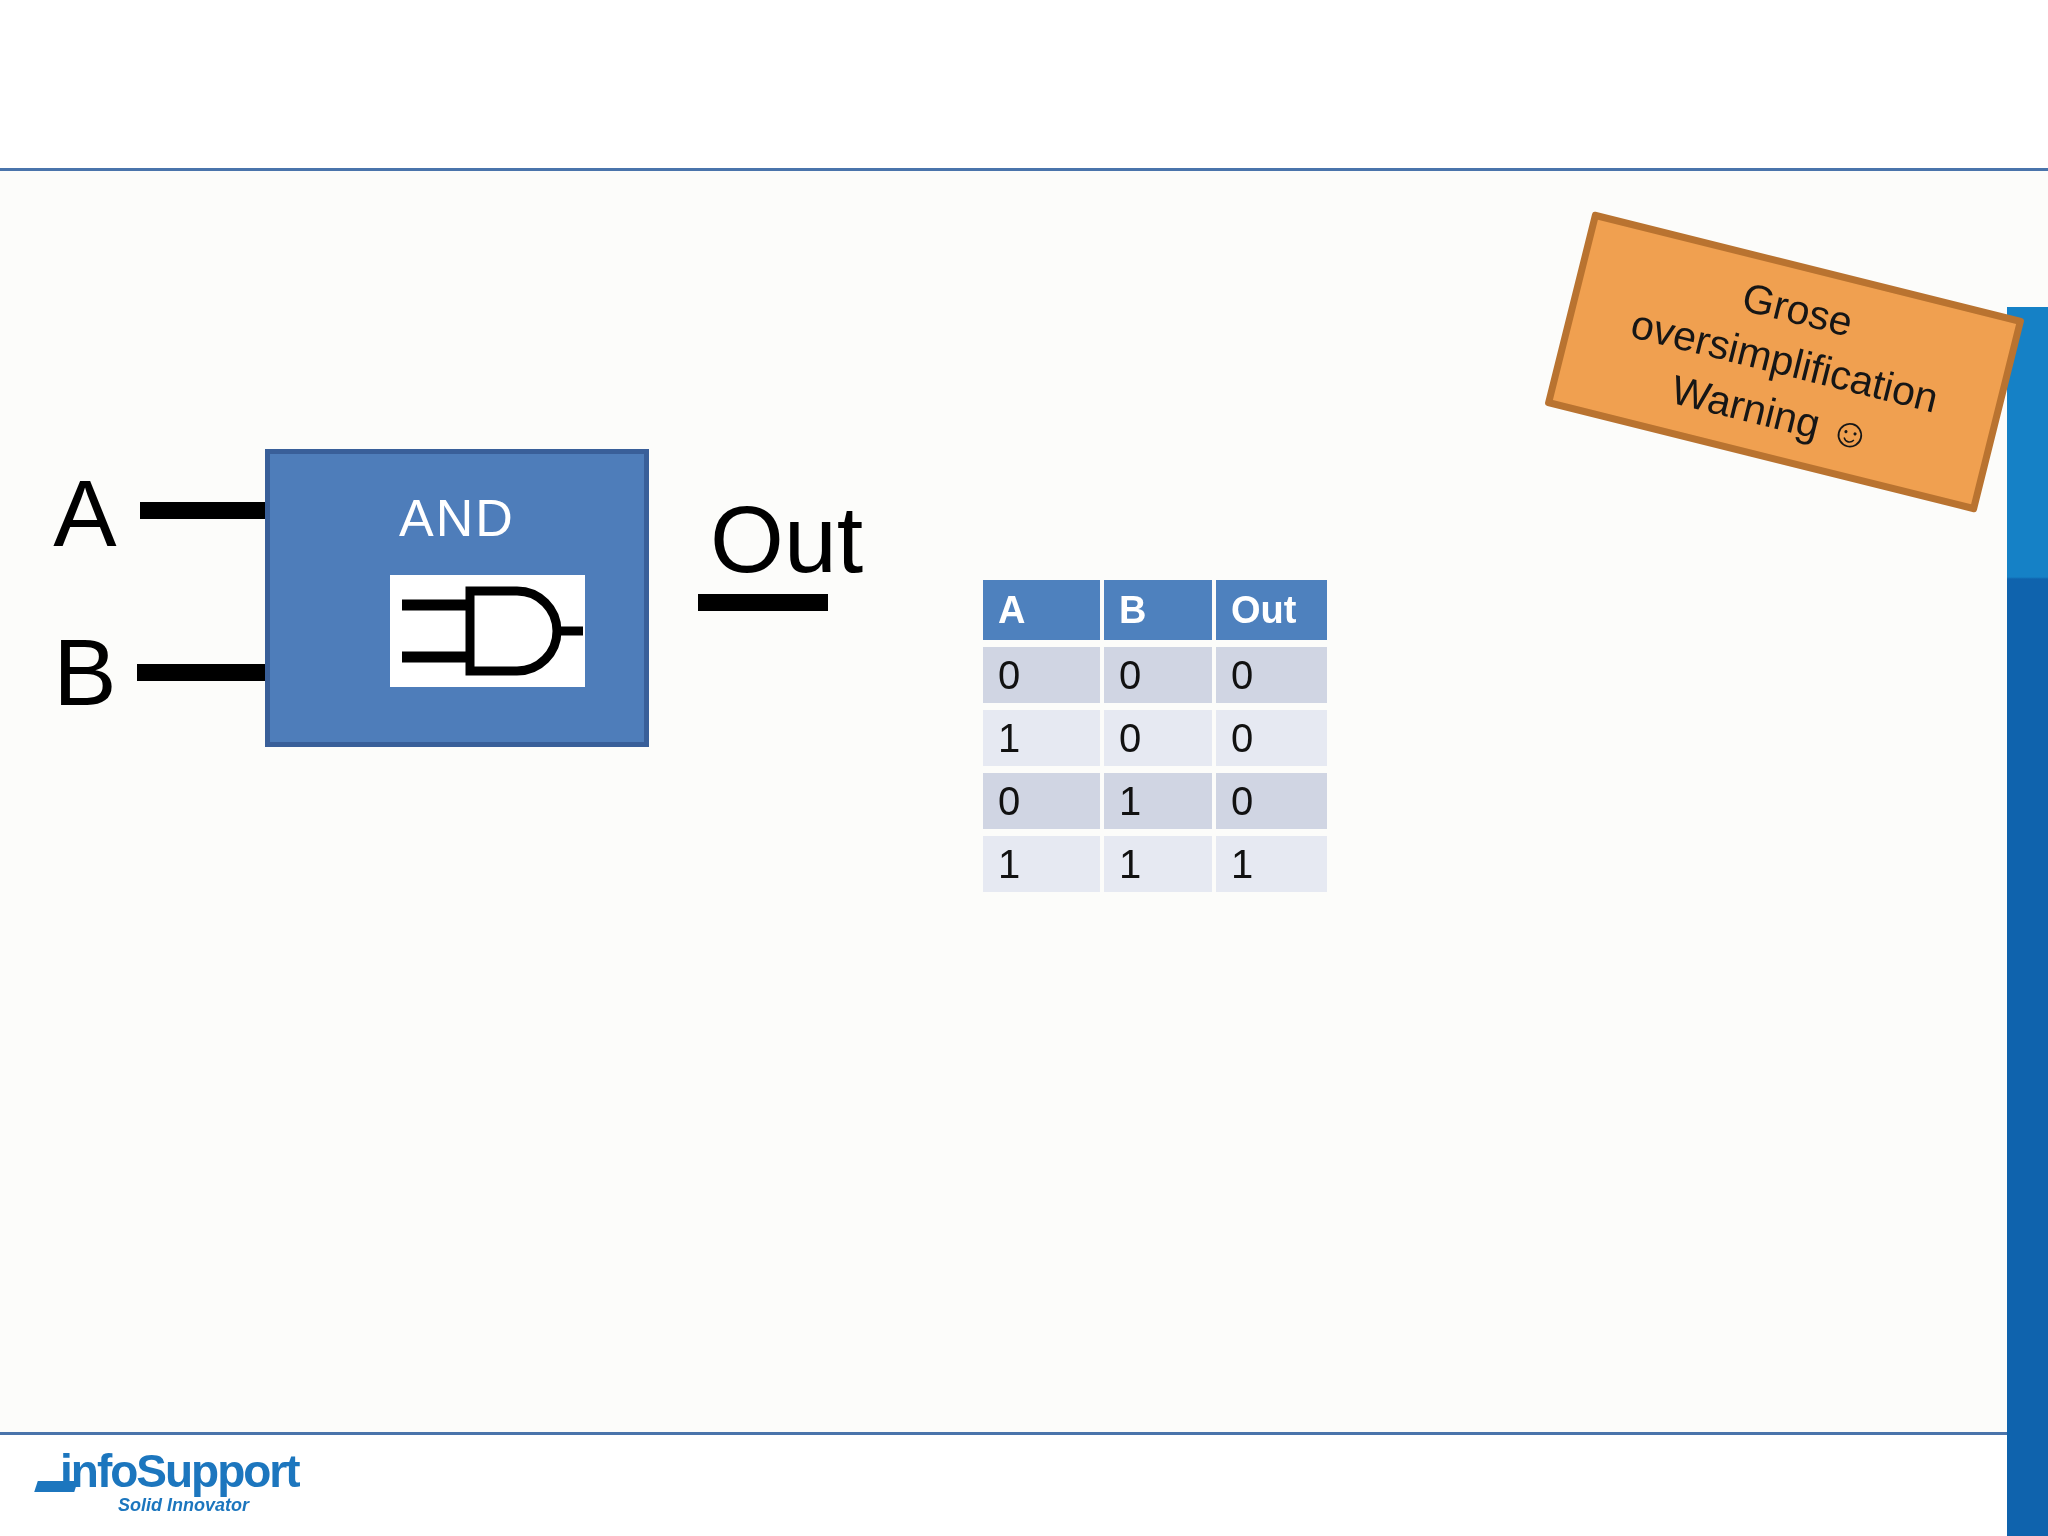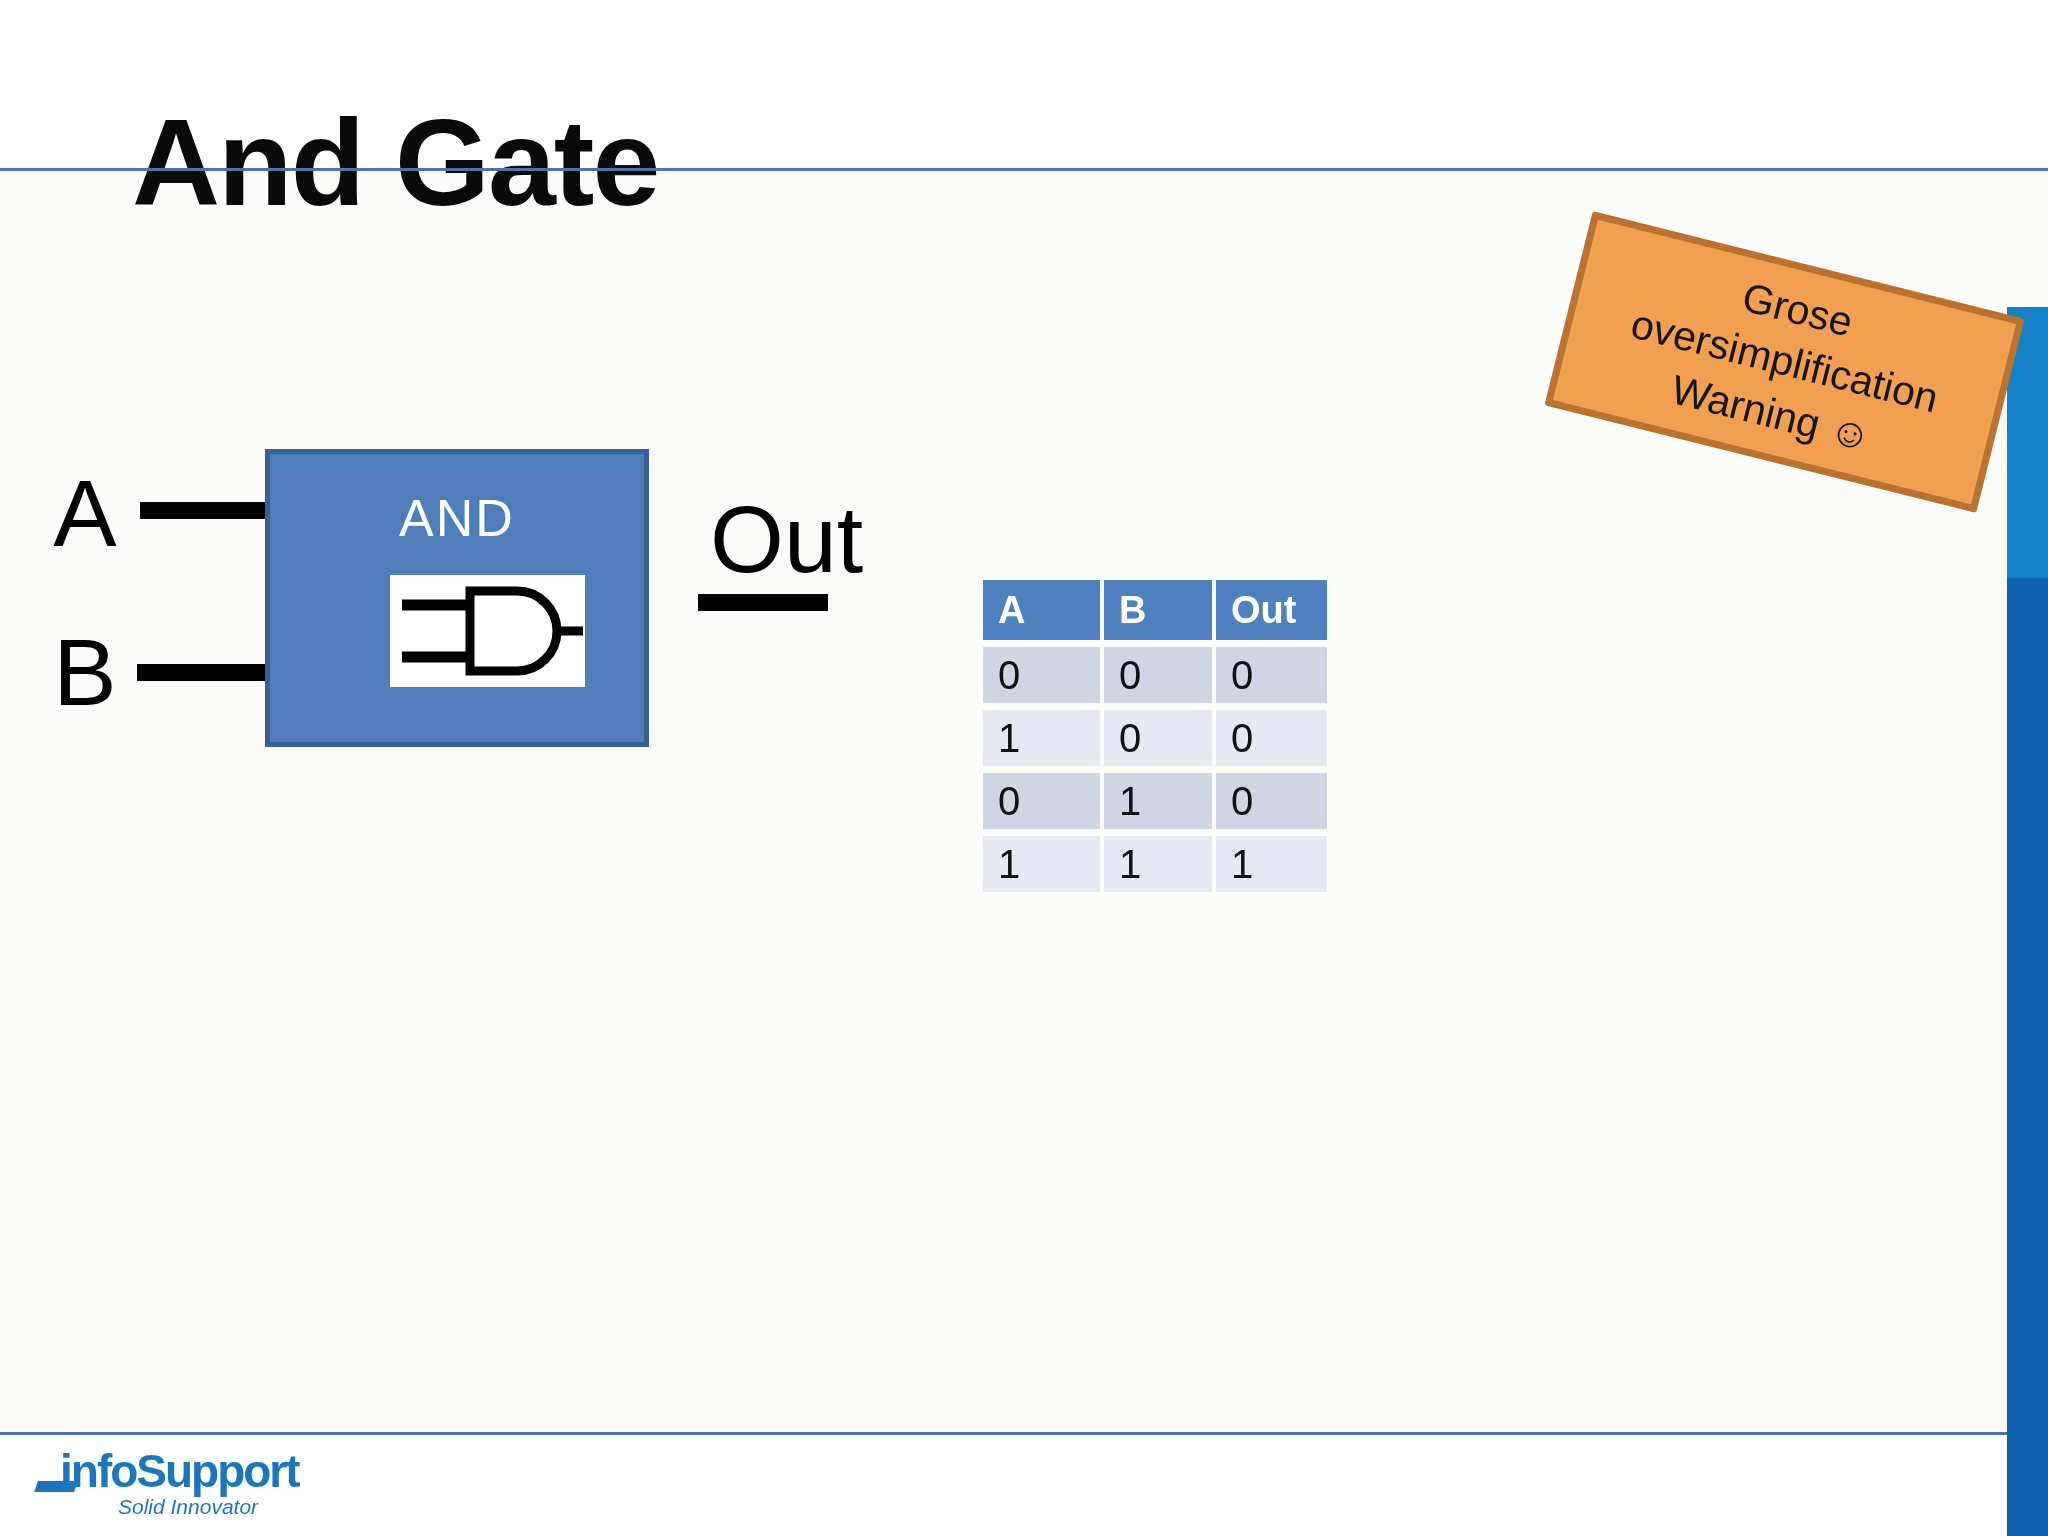--- a/index.html
+++ b/index.html
@@ -108,33 +108,32 @@
     padding-left:24px;line-height:1.2;
     white-space:nowrap;
   }
   .logo-dash{
     position:absolute;left:0;bottom:7px;width:40px;height:11px;
     background:var(--logo-blue,#1c76be);
     transform:skewX(-18deg);
   }
   .logo-tagline{
     margin-top:-4px;padding-left:82px;
-    font-style:italic;font-weight:normal;font-size:21px;
+    font-style:italic;font-weight:bold;font-size:18px;
     color:var(--logo-blue,#1c76be);
     white-space:nowrap;
   }
 </style>
 </head>
 <body>
 
 <div class="slide">
 
   <div class="content-band"></div>
 
-  <h1 class="slide-title">And Gate</h1>
   <div class="divider divider-top"></div>
 
   <div class="io-label label-a">A</div>
   <div class="wire wire-a"></div>
   <div class="io-label label-b">B</div>
   <div class="wire wire-b"></div>
 
   <div class="gate-box">
     <div class="gate-name">AND</div>
     <div class="gate-symbol-panel">

